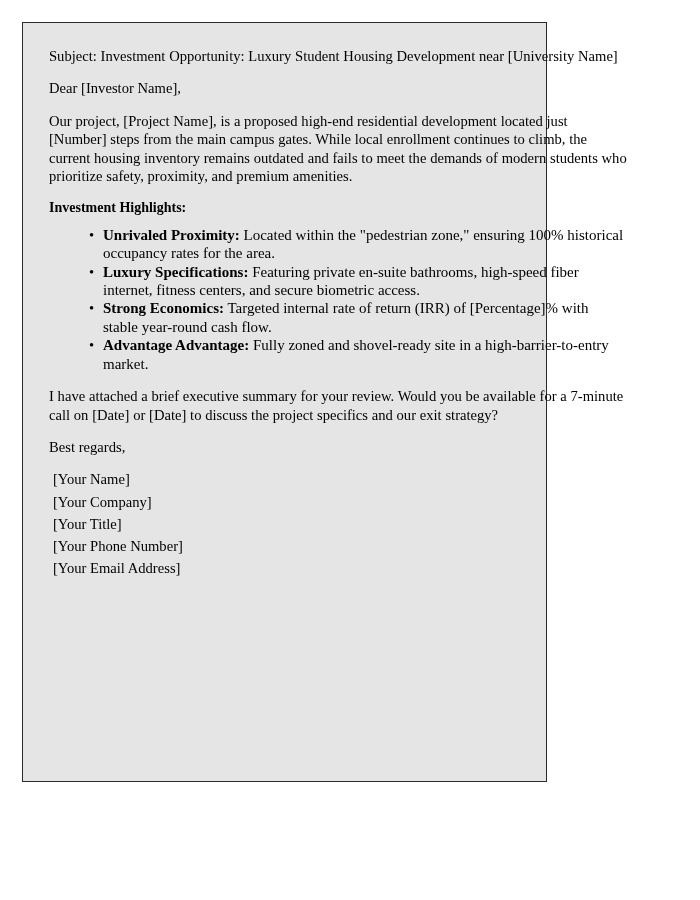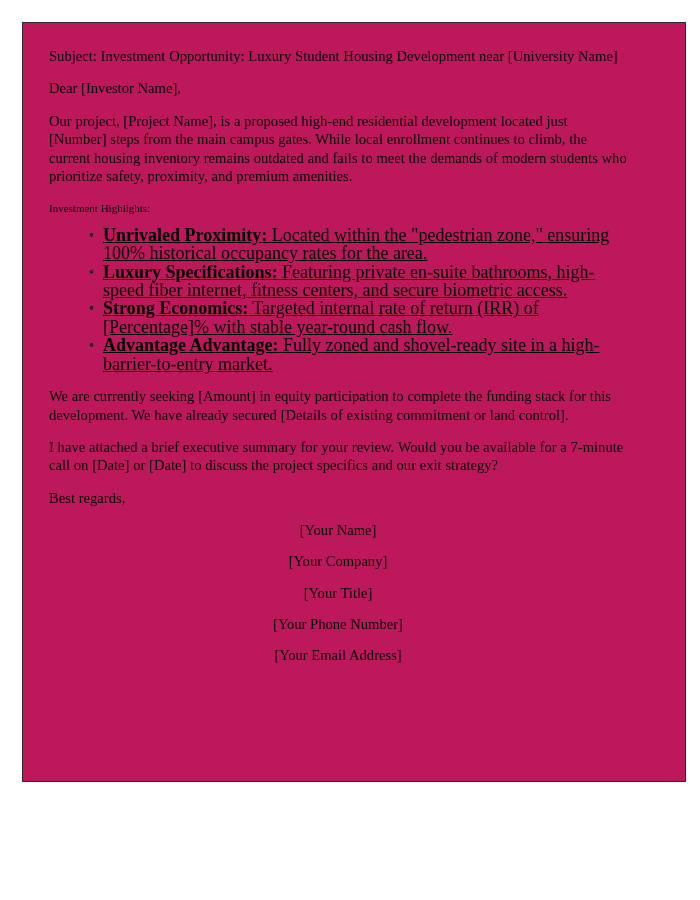--- a/index.html
+++ b/index.html
@@ -12,62 +12,61 @@
     height: 900px;
     font-family: "Liberation Serif", "DejaVu Serif", serif;
     color: #000000;
     overflow: hidden;
   }
 
   .page {
     position: absolute;
     left: 22px;
     top: 22px;
-    width: 664px;
+    width: 525px;
     height: 760px;
     border: 1.4px solid #2b2b2b;
     box-sizing: border-box;
-    background: #be185d;
+    background: #e5e5e5;
   }
 
   .content {
     position: absolute;
     left: 26px;
     top: 24px;
     width: 578px;
   }
 
   .para {
     font-size: 14.6px;
     line-height: 18.4px;
     margin: 0 0 14px 0;
     text-align: left;
     word-spacing: 0.1px;
   }
 
   .heading {
-    font-size: 11px;
+    font-size: 14px;
     line-height: 18.4px;
-    font-weight: normal;
+    font-weight: bold;
     margin: 0 0 8px 0;
   }
 
   ul.bullets {
     margin: 0 0 14px 0;
     padding: 0 0 0 40px;
     list-style: none;
   }
 
   ul.bullets li {
-    font-size: 18px;
+    font-size: 15px;
     line-height: 18.4px;
     margin: 0 0 0 0;
     padding: 0 0 0 14px;
     position: relative;
-    text-decoration: underline;
   }
 
   ul.bullets li::before {
     content: "\2022";
     position: absolute;
     left: 0;
     top: 0;
     font-size: 14.6px;
     line-height: 18.4px;
   }
@@ -76,22 +75,21 @@
     font-weight: bold;
   }
 
   .signature {
     margin: 0;
   }
 
   .signature .sig-line {
     font-size: 14.6px;
     line-height: 18.2px;
-    margin: 13px;
-    text-align: center;
+    margin: 4px;
   }
 </style>
 </head>
 <body>
 
 <div class="page">
   <div class="content">
 
     <p class="para">Subject: Investment Opportunity: Luxury Student Housing Development near [University Name]</p>
 
@@ -102,21 +100,20 @@
 
     <p class="heading">Investment Highlights:</p>
 
     <ul class="bullets">
       <li><span class="lead">Unrivaled Proximity:</span><span> Located within the "pedestrian zone," ensuring 100% historical occupancy rates for the area.</span></li>
       <li><span class="lead">Luxury Specifications:</span><span> Featuring private en-suite bathrooms, high-speed fiber internet, fitness centers, and secure biometric access.</span></li>
       <li><span class="lead">Strong Economics:</span><span> Targeted internal rate of return (IRR) of [Percentage]% with stable year-round cash flow.</span></li>
       <li><span class="lead">Advantage Advantage:</span><span> Fully zoned and shovel-ready site in a high-barrier-to-entry market.</span></li>
     </ul>
 
-    <p class="para">We are currently seeking [Amount] in equity participation to complete the funding stack for this development. We have already secured [Details of existing commitment or land control].</p>
 
     <p class="para">I have attached a brief executive summary for your review. Would you be available for a 7-minute call on [Date] or [Date] to discuss the project specifics and our exit strategy?</p>
 
     <p class="para">Best regards,</p>
 
     <div class="signature">
       <p class="sig-line">[Your Name]</p>
       <p class="sig-line">[Your Company]</p>
       <p class="sig-line">[Your Title]</p>
       <p class="sig-line">[Your Phone Number]</p>

